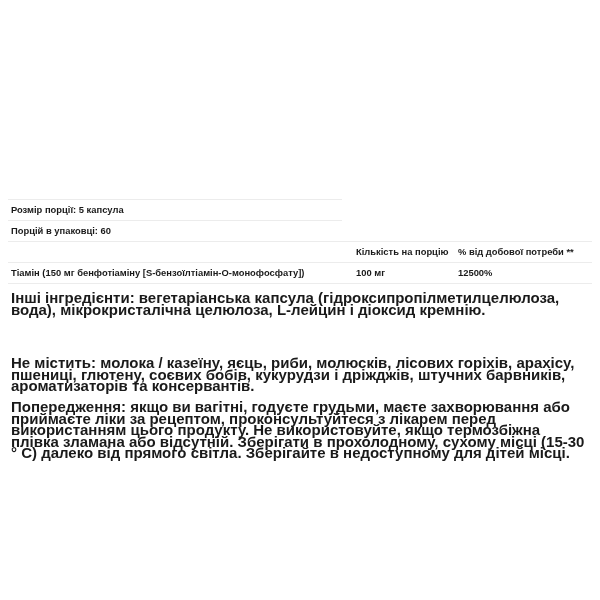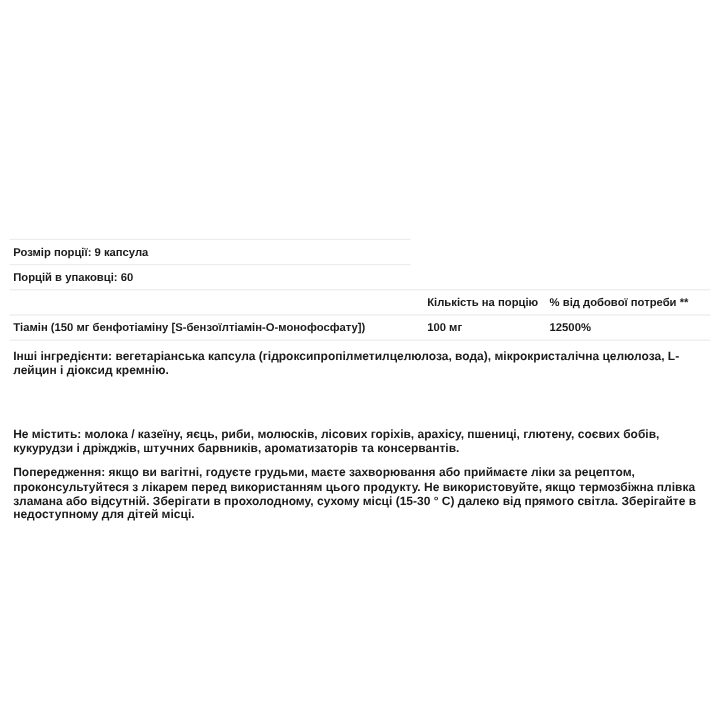--- a/index.html
+++ b/index.html
@@ -47,38 +47,38 @@
       top: 0;
     }
     .c1 { left: 3px; }
     .c2 { left: 348px; }
     .c3 { left: 450px; }
     .paras {
       position: absolute;
       left: 11px;
       top: 292px;
       width: 580px;
-      font-size: 10px;
+      font-size: 15px;
       font-weight: 600;
       line-height: 11.6px;
     }
     .paras p {
       margin: 0 0 11px 0;
     }
     .paras p.tight {
       margin-bottom: 9px;
       margin-top: 42px;
     }
   </style>
 </head>
 <body>
 
 <div class="panel">
   <div class="row short">
-    <span class="cell c1">Розмір порції: 9 капсула</span>
+    <span class="cell c1">Розмір порції: 5 капсула</span>
   </div>
   <div class="row short">
     <span class="cell c1">Порцій в упаковці: 60</span>
   </div>
   <div class="row full">
     <span class="cell c1"></span>
     <span class="cell c2">Кількість на порцію</span>
     <span class="cell c3">% від добової потреби **</span>
   </div>
   <div class="row full last">

